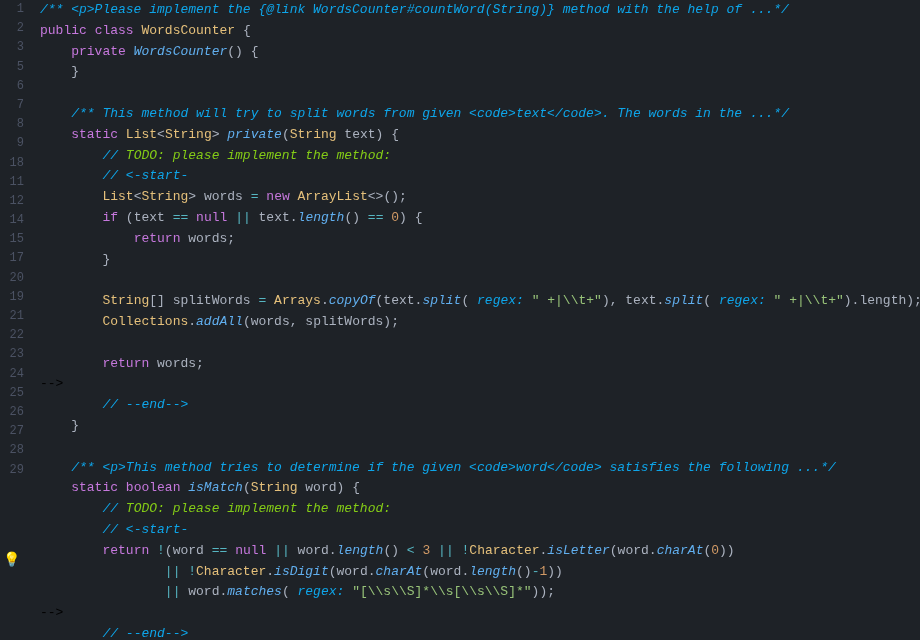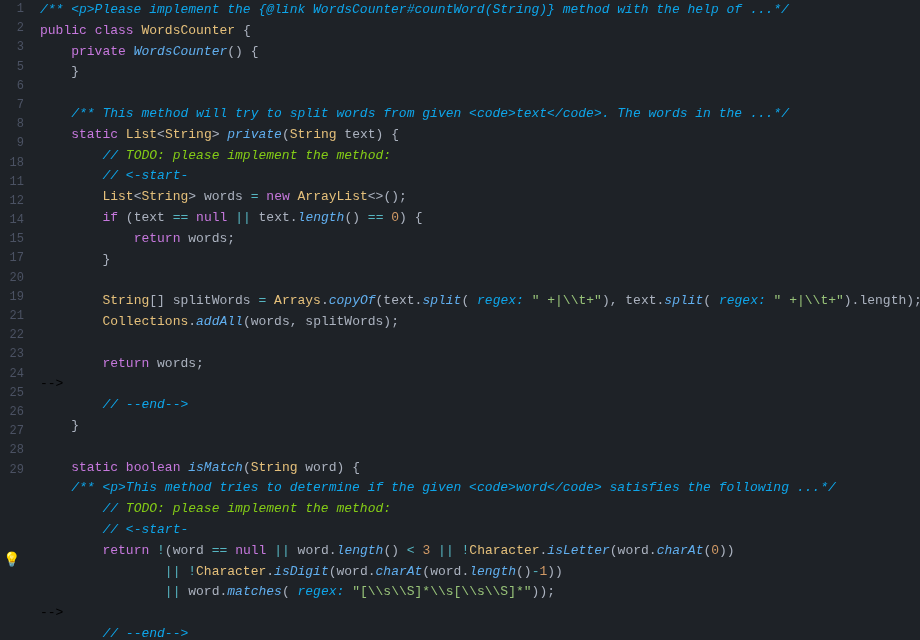--- a/index.html
+++ b/index.html
@@ -174,24 +174,24 @@
      --&gt;
     <span class="code-line">        <span class="c-comment">// --end--&gt;</span></span>
 
     
     <span class="code-line">    <span class="c-plain">}</span></span>
 
     
     <span class="code-line"> </span>
 
     
+    <span class="code-line">    <span class="c-comment">/** &lt;p&gt;This method tries to determine if the given &lt;code&gt;word&lt;/code&gt; satisfies the following ...*/</span></span>
+
+    
     <span class="code-line">    <span class="c-keyword">static</span> <span class="c-keyword">boolean</span> <span class="c-method">isMatch</span><span class="c-plain">(</span><span class="c-type">String</span> <span class="c-variable">word</span><span class="c-plain">) {</span></span>
-
-    
-    <span class="code-line">    <span class="c-comment">/** &lt;p&gt;This method tries to determine if the given &lt;code&gt;word&lt;/code&gt; satisfies the following ...*/</span></span>
 
     
     <span class="code-line">        <span class="c-comment">// </span><span class="c-todo">TODO: please implement the method:</span></span>
 
     
     <span class="code-line">        <span class="c-comment">// &lt;-start-</span></span>
 
     
     <span class="code-line">        <span class="c-keyword">return</span> <span class="c-operator">!</span><span class="c-plain">(</span><span class="c-variable">word</span> <span class="c-operator">==</span> <span class="c-keyword">null</span> <span class="c-operator">||</span> <span class="c-variable">word</span><span class="c-plain">.</span><span class="c-method">length</span><span class="c-plain">()</span> <span class="c-operator">&lt;</span> <span class="c-number">3</span> <span class="c-operator">||</span> <span class="c-operator">!</span><span class="c-type">Character</span><span class="c-plain">.</span><span class="c-method c-italic">isLetter</span><span class="c-plain">(</span><span class="c-variable">word</span><span class="c-plain">.</span><span class="c-method">charAt</span><span class="c-plain">(</span><span class="c-number">0</span><span class="c-plain">))</span></span>
 

